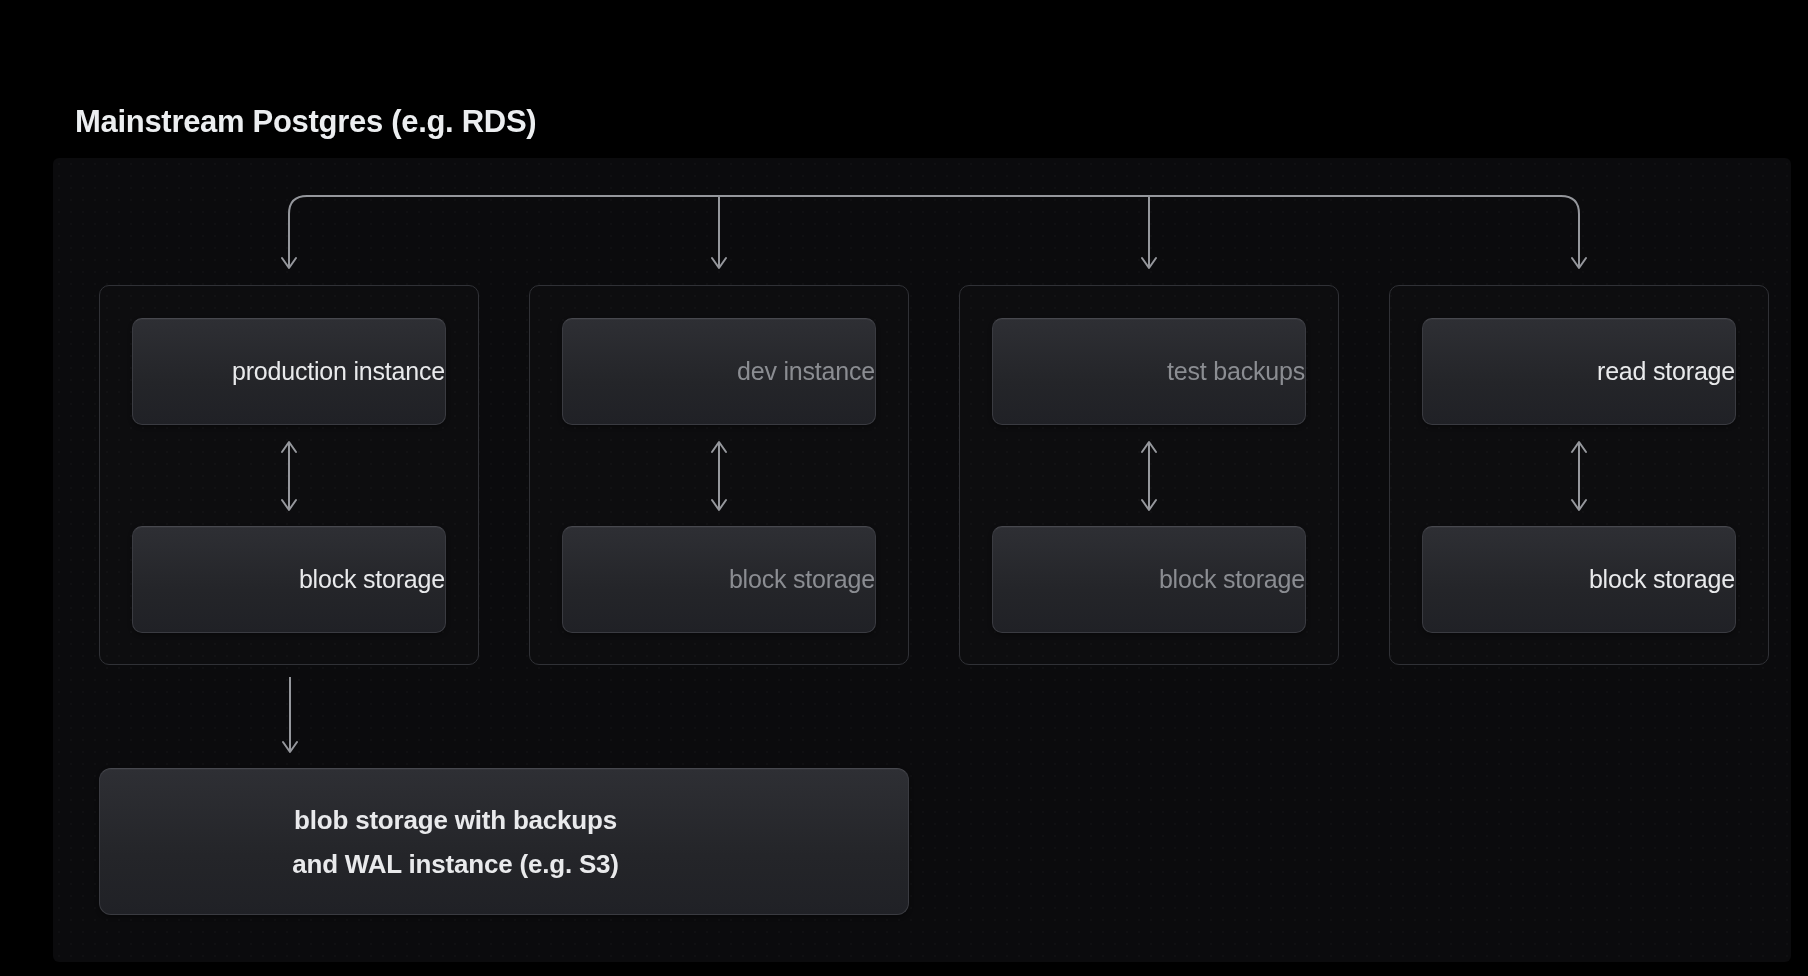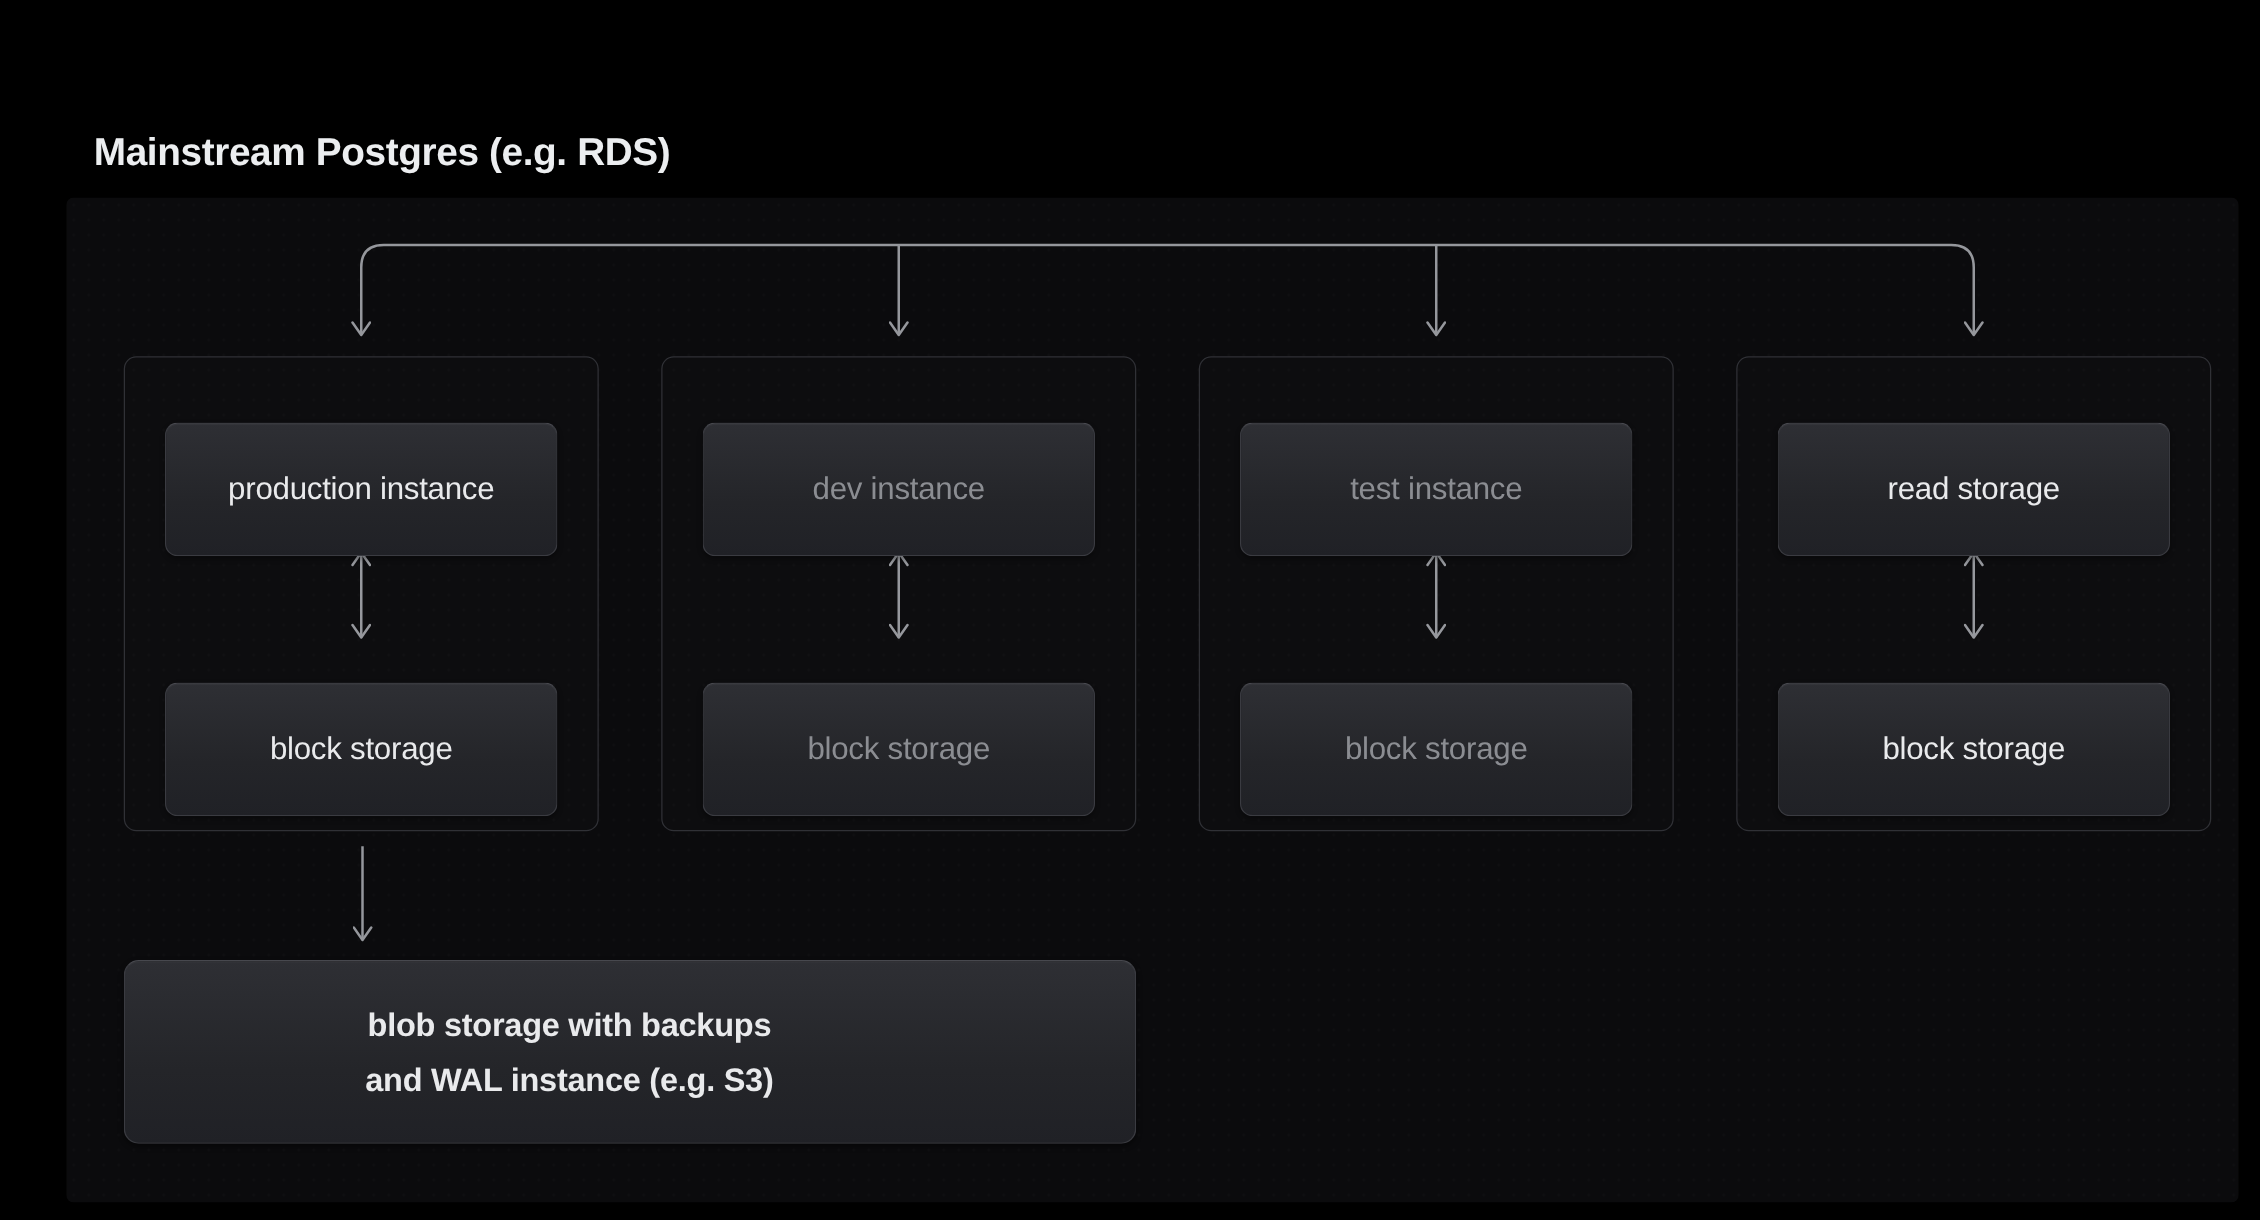--- a/index.html
+++ b/index.html
@@ -52,23 +52,22 @@
   .col-1{left:529px;}
   .col-2{left:959px;}
   .col-3{left:1389px;}
   .node-box{
     position:absolute;left:32px;width:314px;height:107px;
     background:linear-gradient(180deg,var(--box-top) 0%,var(--box-mid) 60%,var(--box-bottom) 100%);
     border:1px solid var(--box-border);
     border-top-color:var(--box-border-top);
     border-radius:10px;
     box-sizing:border-box;
-    display:flex;align-items:center;justify-content:center;
+    display:flex;align-items:center;justify-content:flex-end;
     box-shadow:0 2px 4px rgba(0,0,0,0.35), inset 0 1px 0 rgba(255,255,255,0.03);
-    margin-top:20px;
   }
   .instance-box{top:32px;}
   .storage-box{top:240px;}
   .box-label{
     font-size:25px;letter-spacing:-0.2px;
     color:var(--text-bright);
     white-space:nowrap;
   }
   .column[data-tone="dim"] .box-label{color:var(--text-dim);}
   .blob-box{
@@ -134,21 +133,21 @@
     <div class="node-box instance-box">
       <span class="box-label">dev instance</span>
     </div>
     <div class="node-box storage-box">
       <span class="box-label">block storage</span>
     </div>
   </div>
 
   <div class="column col-2" data-tone="dim">
     <div class="node-box instance-box">
-      <span class="box-label">test instance</span>
+      <span class="box-label">test backups</span>
     </div>
     <div class="node-box storage-box">
       <span class="box-label">block storage</span>
     </div>
   </div>
 
   <div class="column col-3" data-tone="bright">
     <div class="node-box instance-box">
       <span class="box-label">read storage</span>
     </div>

